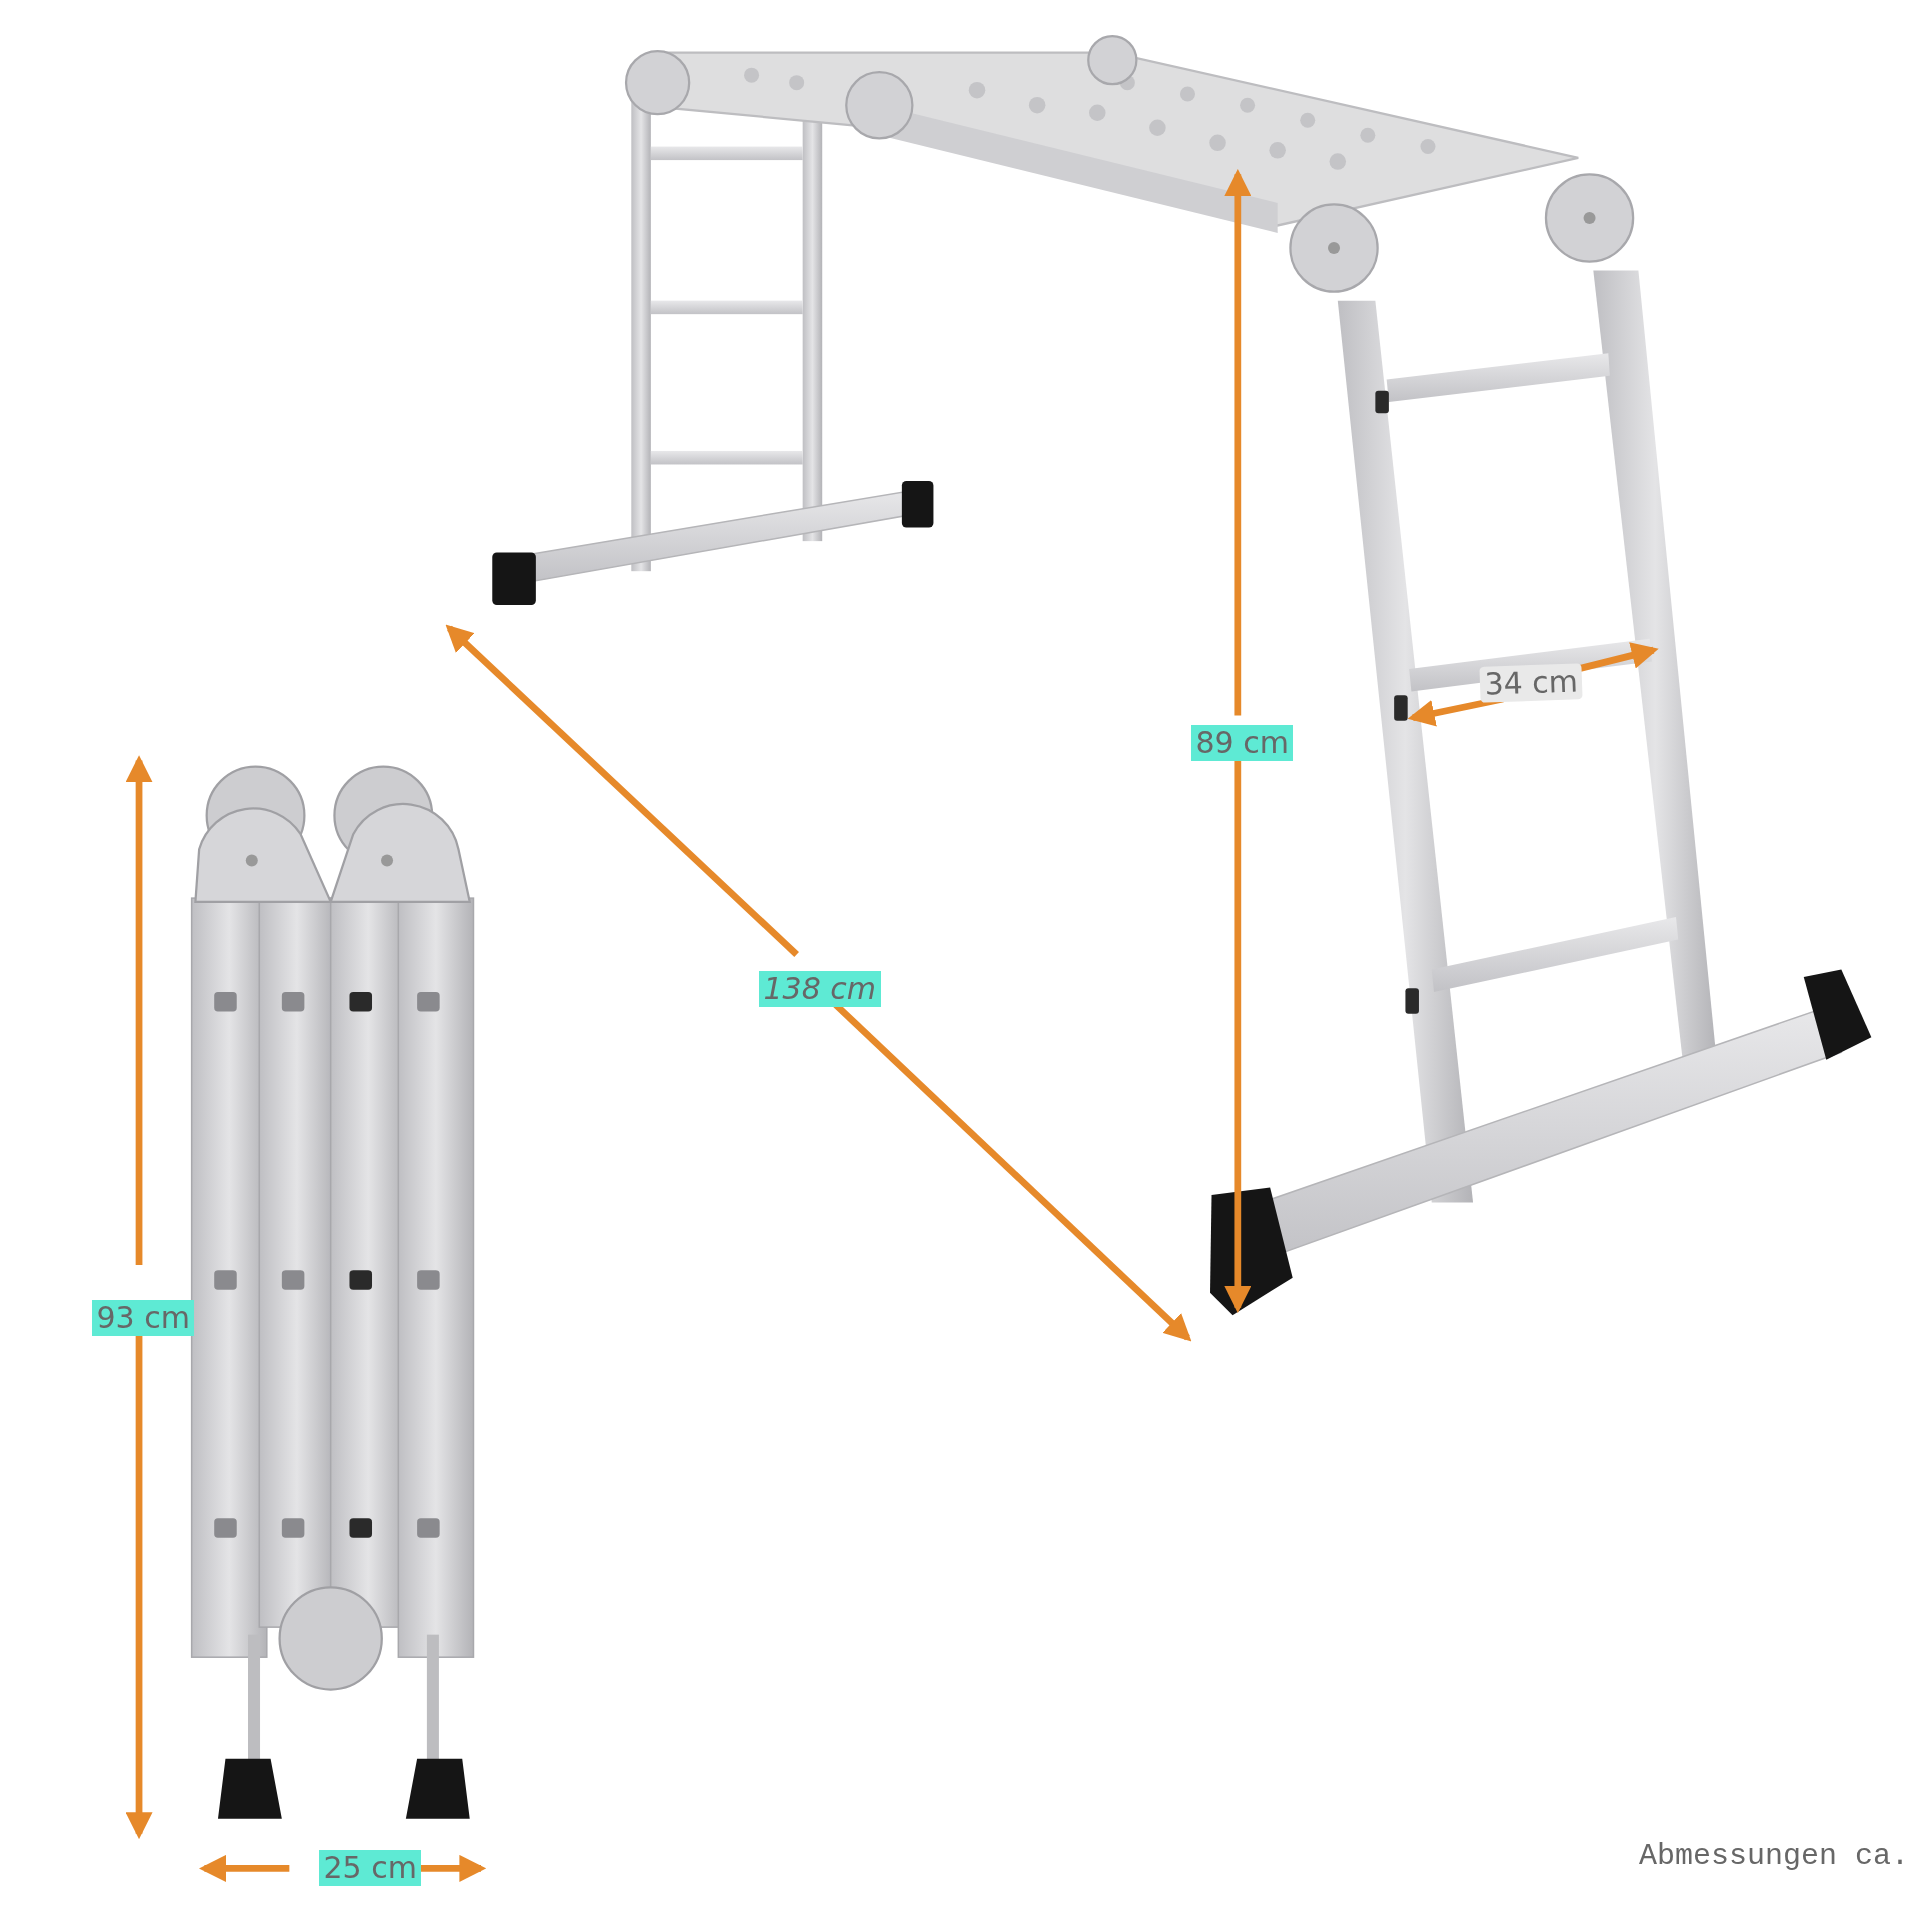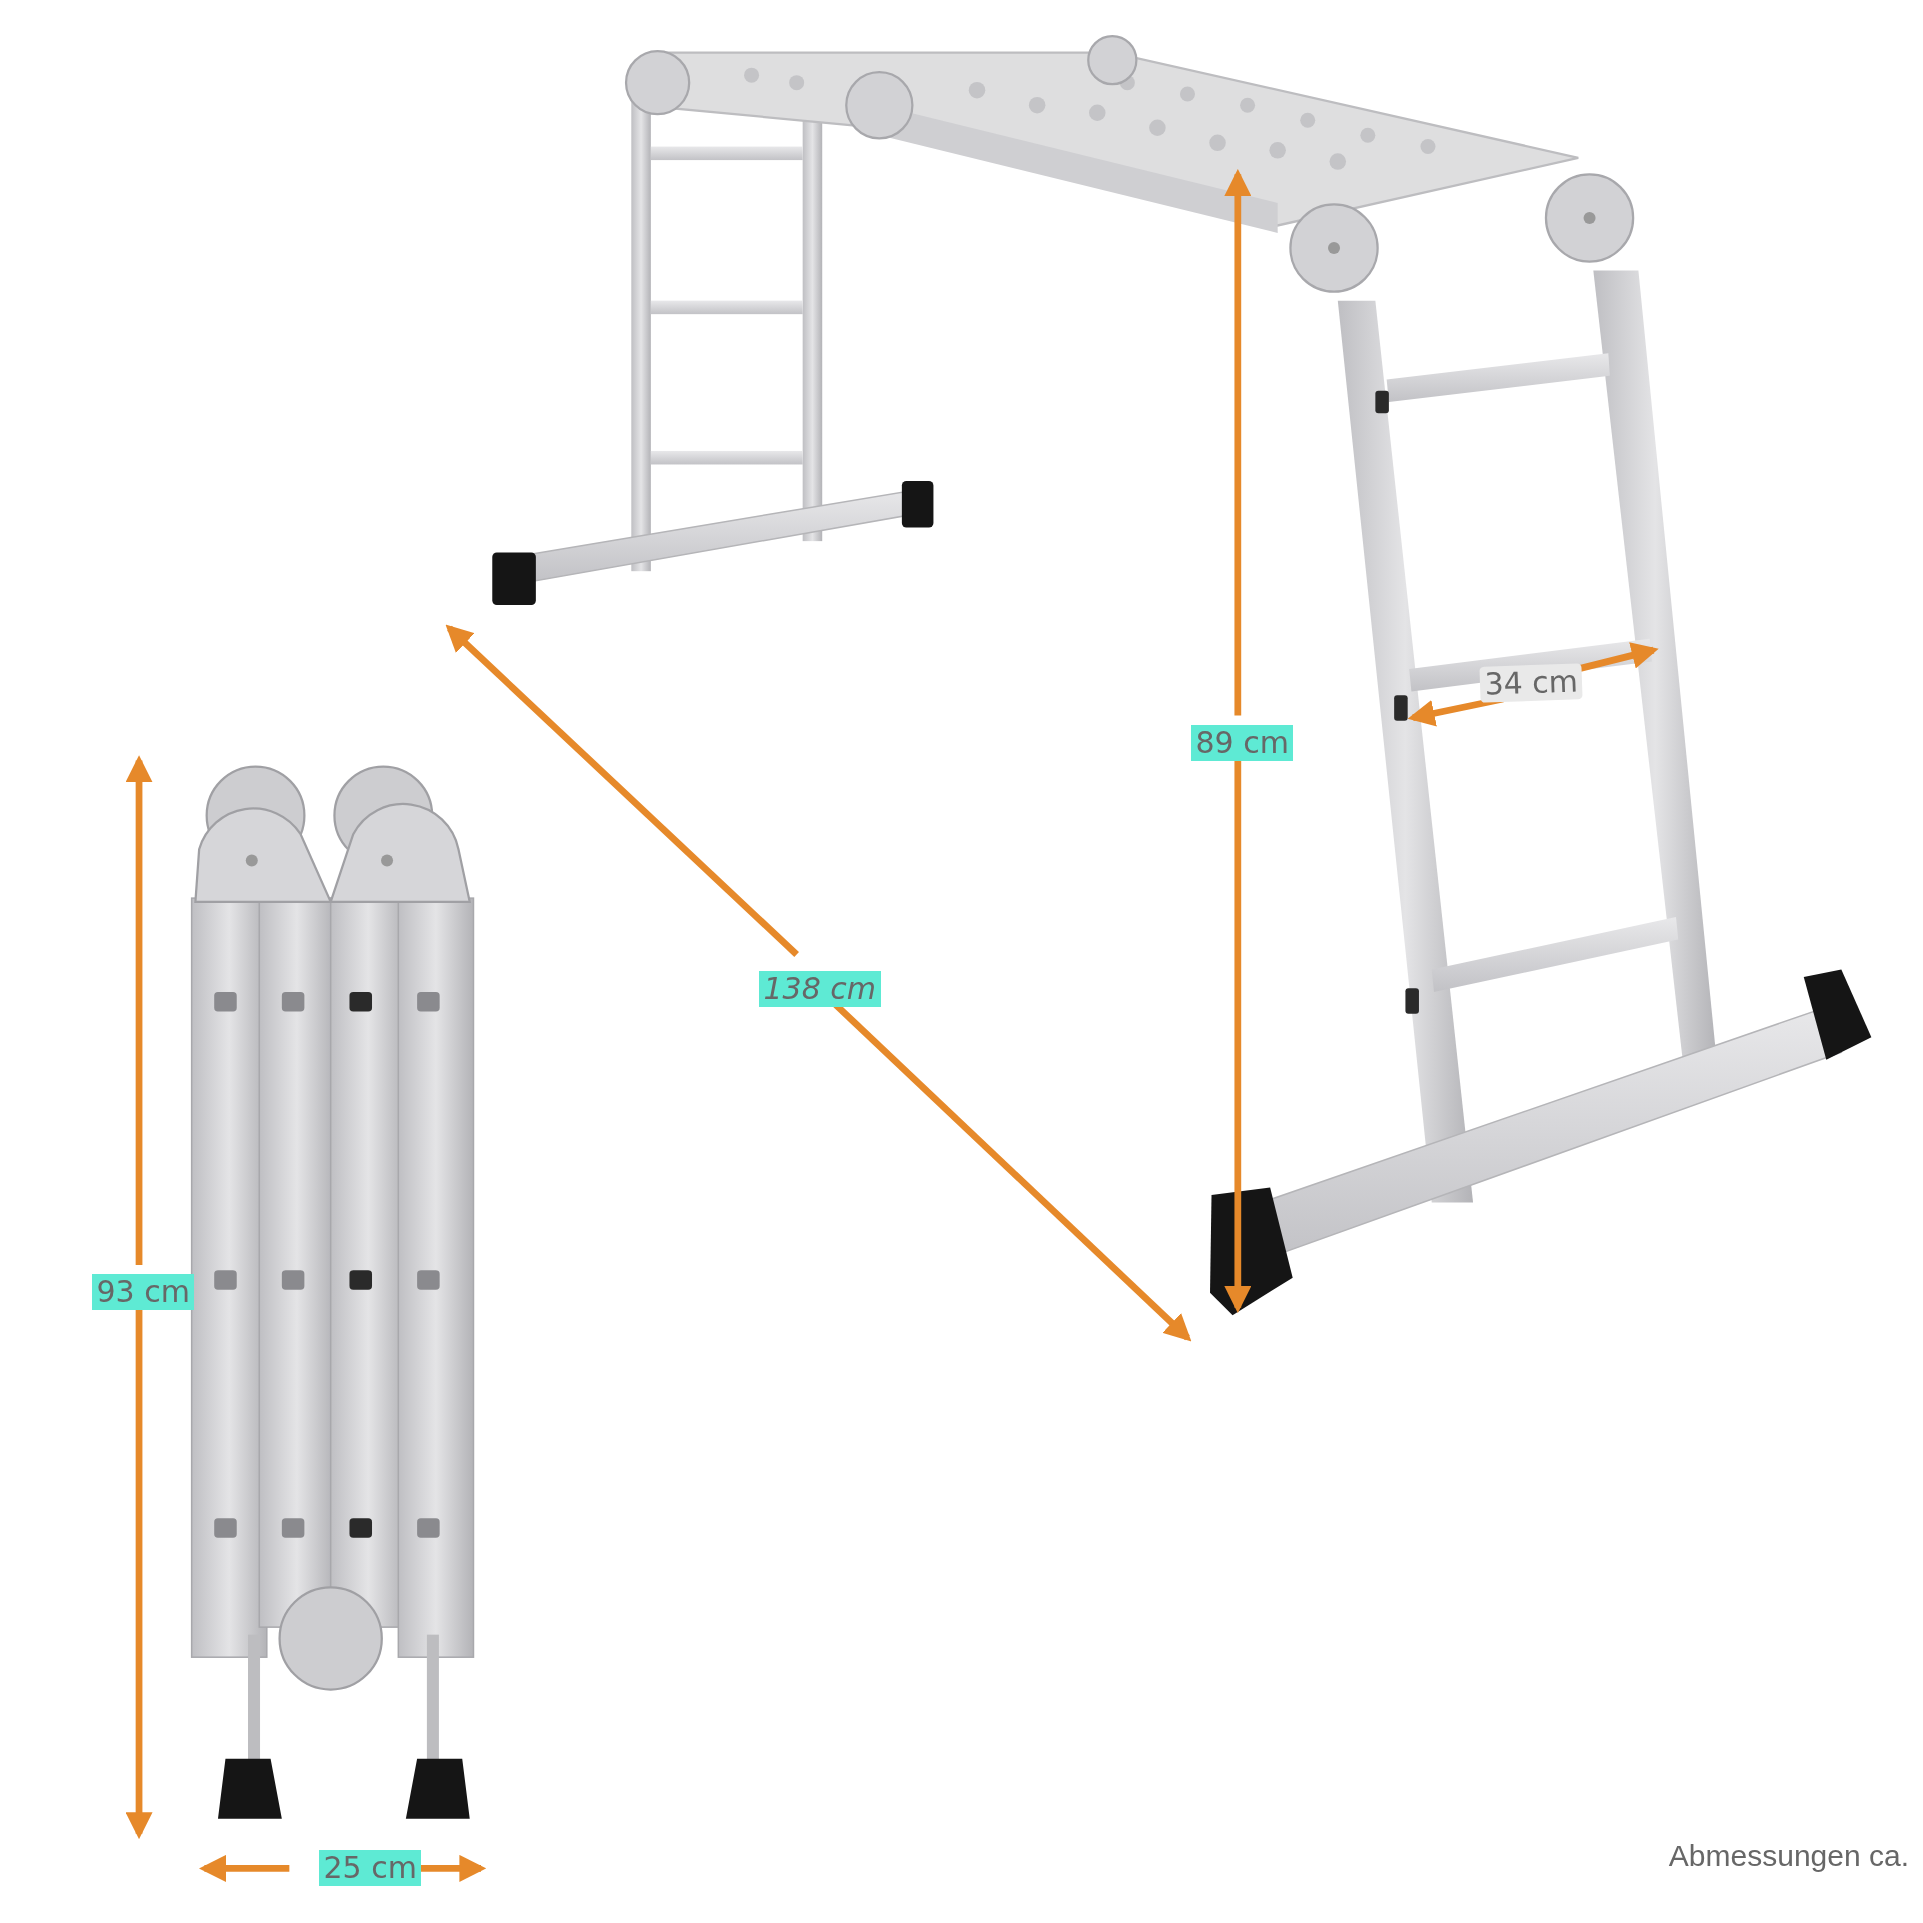--- a/index.html
+++ b/index.html
@@ -1,20 +1,20 @@
 <!DOCTYPE html>
 <html style="font-size:12px"><head>
 <meta charset="utf-8">
 <style>
   html, body { margin: 0; padding: 0; background: #ffffff; }
   body { width: 1924px; height: 1924px; position: relative; overflow: hidden; font-family: "DejaVu Sans", sans-serif; }
   #scene { position: absolute; left: 0; top: 0; width: 1924px; height: 1924px; }
   .dim-label { position: absolute; color: #676767; font-family: "DejaVu Sans", sans-serif; font-size: 30px; white-space: nowrap; line-height: 1; background: #5eead4; padding: 3px 4.5px; }
   .dim-label.on-metal { background: #e9e9e9; border-radius: 4.5px; }
-  .caption { position: absolute; right: 15px; top: 1839px; color: #676767; font-size: 30px; font-family: Liberation Sans, sans-serif; }
+  .caption { position: absolute; right: 15px; top: 1839px; color: #676767; font-size: 30px; font-family: Liberation Mono, monospace; }
 </style>
 </head>
 <body>
 
 <svg id="scene" viewBox="0 0 2560 2560" xmlns="http://www.w3.org/2000/svg">
   <defs>
     <linearGradient id="alu" x1="0" y1="0" x2="1" y2="0">
       <stop offset="0" stop-color="#bfbfc3"></stop>
       <stop offset="0.5" stop-color="#e4e4e6"></stop>
       <stop offset="1" stop-color="#b3b3b7"></stop>
@@ -138,16 +138,16 @@
     <line x1="185" y1="1743" x2="185" y2="2440" marker-end="url(#ah)"></line>
 
     <line x1="272" y1="2486" x2="385" y2="2486" marker-start="url(#ah)"></line>
     <line x1="530" y1="2486" x2="640" y2="2486" marker-end="url(#ah)"></line>
   </g>
 </svg>
 
 <div class="dim-label" style="left:1191px; top:725px;">89 cm</div>
 <div class="dim-label" style="left:759px; top:971px;font-style:italic;">138 cm</div>
 <div class="dim-label on-metal" style="left:1480px; top:665px; transform: rotate(-2deg);">34 cm</div>
-<div class="dim-label" style="left:92px; top:1274px;text-align:right;">93 cm</div>
+<div class="dim-label" style="left:92px; top:1300px;text-align:right;">93 cm</div>
 <div class="dim-label" style="left:295px; top:1850px;margin-left:24px;">25 cm</div>
 <div class="caption">Abmessungen ca.</div>
 
 
 </body></html>

